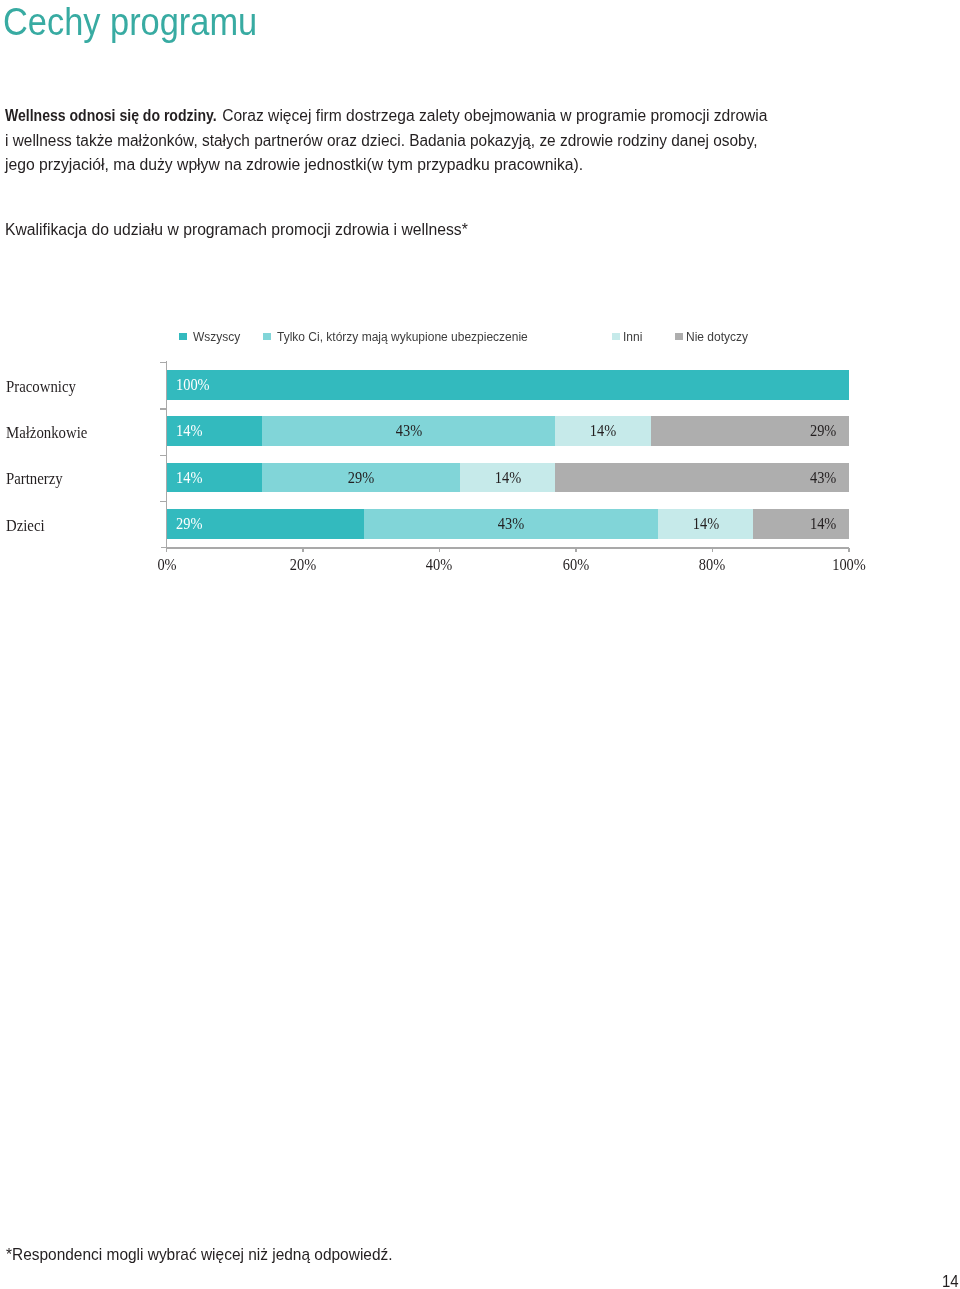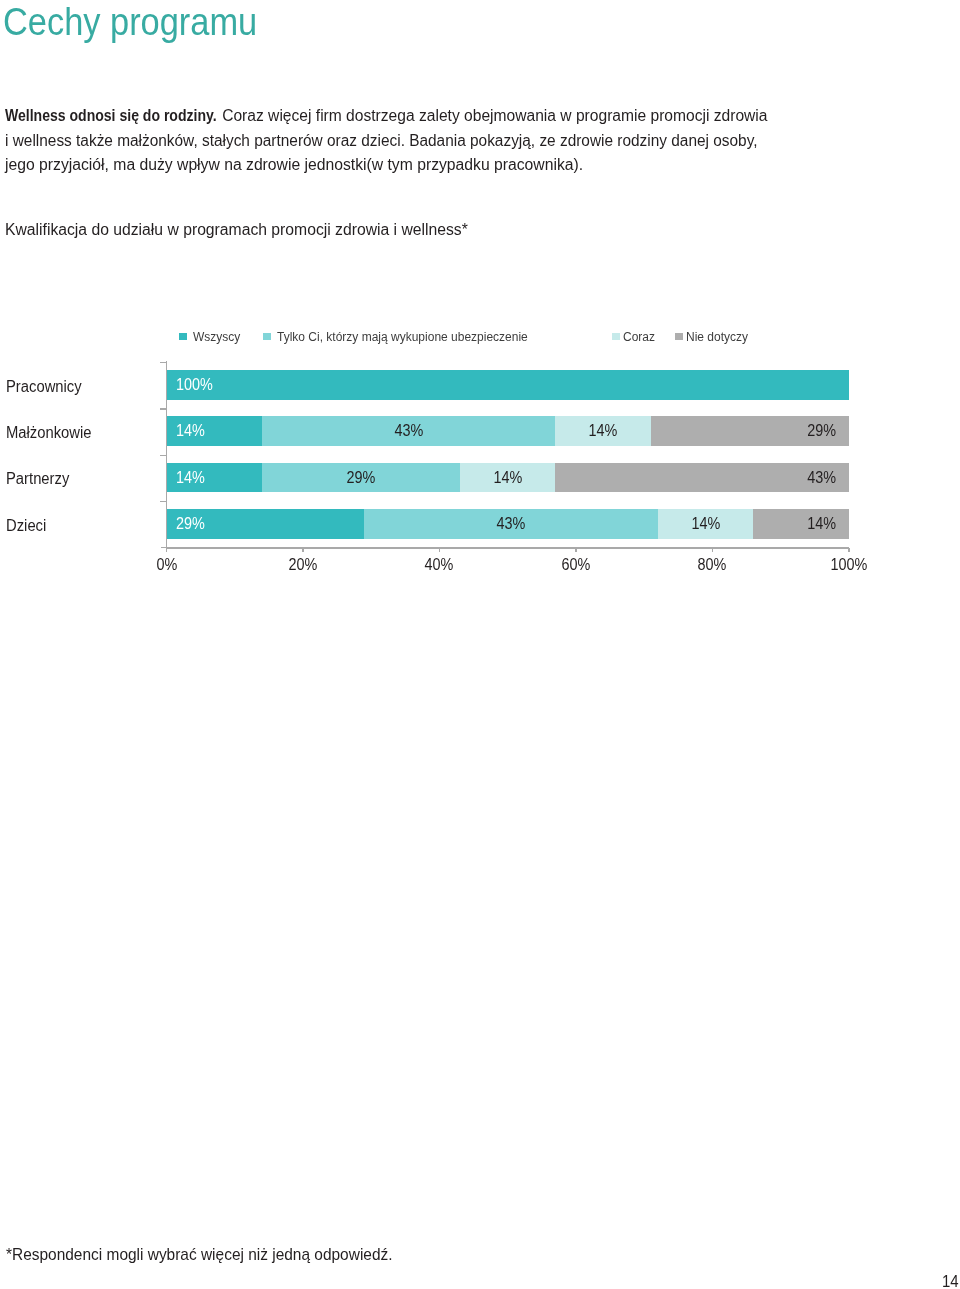--- a/index.html
+++ b/index.html
@@ -46,21 +46,21 @@
   
   .legend { position:absolute; left:0; top:329px; width:824px; height:18px; }
   .legend-item { position:absolute; top:0; height:18px; }
   .legend-swatch { position:absolute; top:4.2px; width:8.2px; height:6.8px; }
   .legend-label {
     position:absolute; top:0; font-size:12.5px; color:#3d3d3d; white-space:nowrap;
     line-height:17px; transform:scaleX(0.96); transform-origin:0 50%;
   }
 
   
-  .chart { position:absolute; left:0; top:360px; width:824px; height:200px; }
+  .chart { position:absolute; left:0; top:360px; width:824px; height:200px;font-family:Liberation Serif, serif; }
   .cat-label {
     position:absolute; font-size:16px; color:#231f20; white-space:nowrap;
     line-height:17px; transform:scaleX(0.925); transform-origin:0 50%;
   }
   .axis-v { position:absolute; background:#a9a9a9; width:1.4px; }
   .axis-h { position:absolute; background:#a9a9a9; height:1.5px; }
   .tick-v { position:absolute; background:#a9a9a9; height:1.4px; }
   .tick-h { position:absolute; background:#a9a9a9; width:1.4px; }
   .bar { position:absolute; }
   .seg { position:absolute; top:0; }
@@ -106,21 +106,21 @@
       <div class="legend-item" data-name="legend-item" style="left: 0px;">
         <span class="legend-swatch" data-name="legend-swatch-icon" style="left: 178.7px; background: rgb(51, 186, 190);"></span>
         <span class="legend-label" data-name="legend-label" style="left: 192.5px;">Wszyscy</span>
       </div>
       <div class="legend-item" data-name="legend-item" style="left: 0px;">
         <span class="legend-swatch" data-name="legend-swatch-icon" style="left: 263px; background: rgb(129, 213, 216);"></span>
         <span class="legend-label" data-name="legend-label" style="left: 276.5px;">Tylko Ci, którzy mają wykupione ubezpieczenie</span>
       </div>
       <div class="legend-item" data-name="legend-item" style="left: 0px;">
         <span class="legend-swatch" data-name="legend-swatch-icon" style="left: 612.2px; background: rgb(198, 234, 234);"></span>
-        <span class="legend-label" data-name="legend-label" style="left: 623px;">Coraz</span>
+        <span class="legend-label" data-name="legend-label" style="left: 623px;">Inni</span>
       </div>
       <div class="legend-item" data-name="legend-item" style="left: 0px;">
         <span class="legend-swatch" data-name="legend-swatch-icon" style="left: 675.1px; background: rgb(174, 174, 174);"></span>
         <span class="legend-label" data-name="legend-label" style="left: 685.5px;">Nie dotyczy</span>
       </div>
     </div>
 
   <div class="chart" data-name="chart-plot-area">
       <div class="axis-v" data-name="y-axis-line" style="left: 165.6px; top: 1.2px; height: 186.5px;"></div>
       <div class="axis-h" data-name="x-axis-line" style="left: 165.6px; top: 187px; width: 683.3px;"></div>

